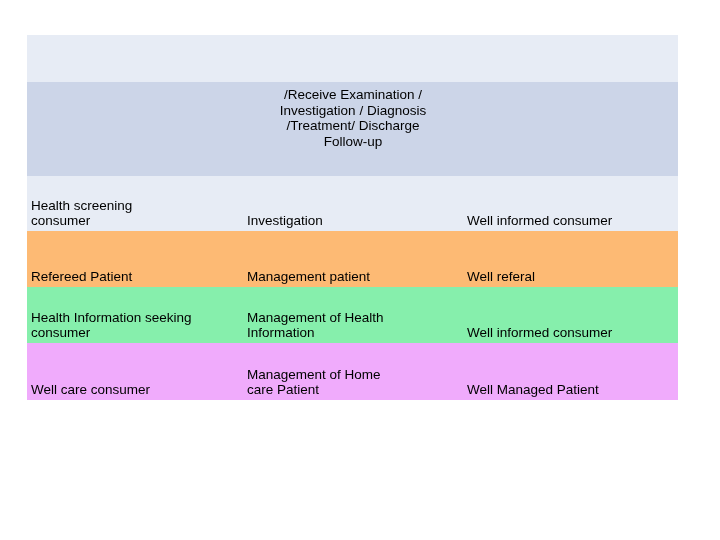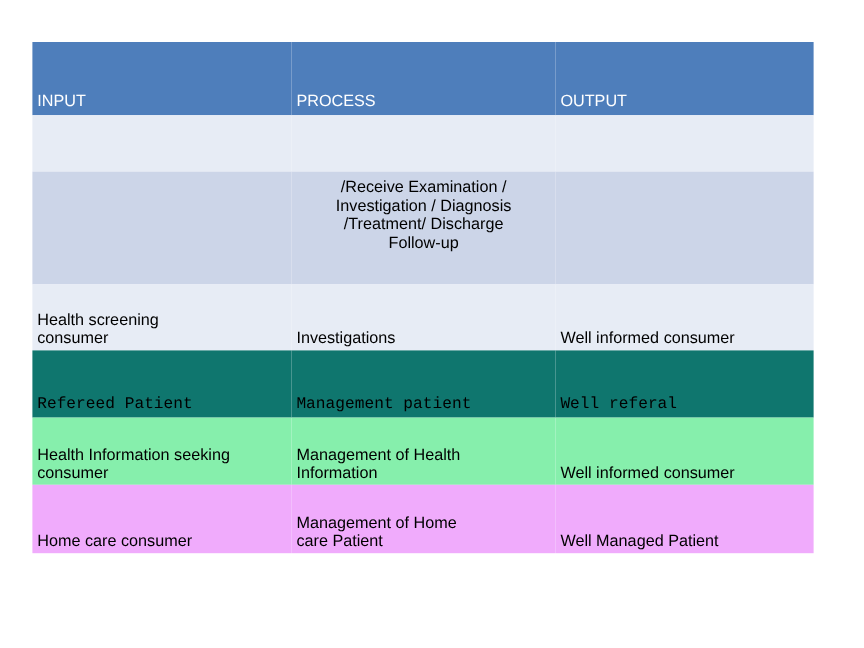--- a/index.html
+++ b/index.html
@@ -48,83 +48,78 @@
     color: #ffffff;
     height: 57px;
     vertical-align: bottom;
     padding-bottom: 4px;
     font-size: 13.5px;
   }
   tr.r-band1 td { background: #e7ecf5; height: 45px; }
   tr.r-band2 td { background: #ccd5e8; height: 49px; }
   tr.r-band3 td { background: #ccd5e8; height: 87px; vertical-align: top; padding-top: 5px; text-align: center;}
   tr.r-band4 td { background: #e7ecf5; height: 53px; }
-  tr.r-band5 td { background: #0f766e; height: 54px; font-family: Liberation Mono, monospace; }
+  tr.r-band5 td { background: #fdba74; height: 54px; }
   tr.r-band6 td { background: #86efac; height: 54px; }
   tr.r-band7 td { background: #f0abfc; height: 55px; }
   td.cell-mid { vertical-align: middle; margin-top: 44px; }
   .multiline { white-space: pre-line; }
 </style>
 </head>
 <body>
 
 <div class="slide">
   <div class="table-wrap">
     <table class="matrix">
       <colgroup>
         <col class="c1">
           <col class="c2">
           <col class="c3">
       </colgroup>
       <tbody>
-        <tr class="header-row">
-          <td>INPUT</td>
-          <td>PROCESS</td>
-          <td>OUTPUT</td>
-        </tr>
 
         <tr class="r-band1">
           <td></td>
           <td></td>
           <td></td>
         </tr>
 
 
         <tr class="r-band3">
           <td class="multiline"></td>
           <td class="multiline">/Receive Examination /
 Investigation / Diagnosis
 /Treatment/ Discharge
 Follow-up</td>
           <td class="multiline"></td>
         </tr>
 
         <tr class="r-band4">
           <td class="multiline cell-mid">Health screening
 consumer</td>
-          <td class="multiline">Investigations</td>
+          <td class="multiline">Investigation</td>
           <td class="multiline">Well informed consumer</td>
         </tr>
 
         <tr class="r-band5">
           <td class="multiline">Refereed Patient</td>
           <td class="multiline">Management patient</td>
           <td class="multiline">Well referal</td>
         </tr>
 
         <tr class="r-band6">
           <td class="multiline cell-mid">Health Information seeking
 consumer</td>
           <td class="multiline cell-mid">Management of Health
 Information</td>
           <td class="multiline">Well informed consumer</td>
         </tr>
 
         <tr class="r-band7">
-          <td class="multiline">Home care consumer</td>
+          <td class="multiline">Well care consumer</td>
           <td class="multiline cell-mid">Management of Home
 care Patient</td>
           <td class="multiline">Well Managed Patient</td>
         </tr>
       </tbody>
     </table>
   </div>
 </div>
 
 </body></html>

